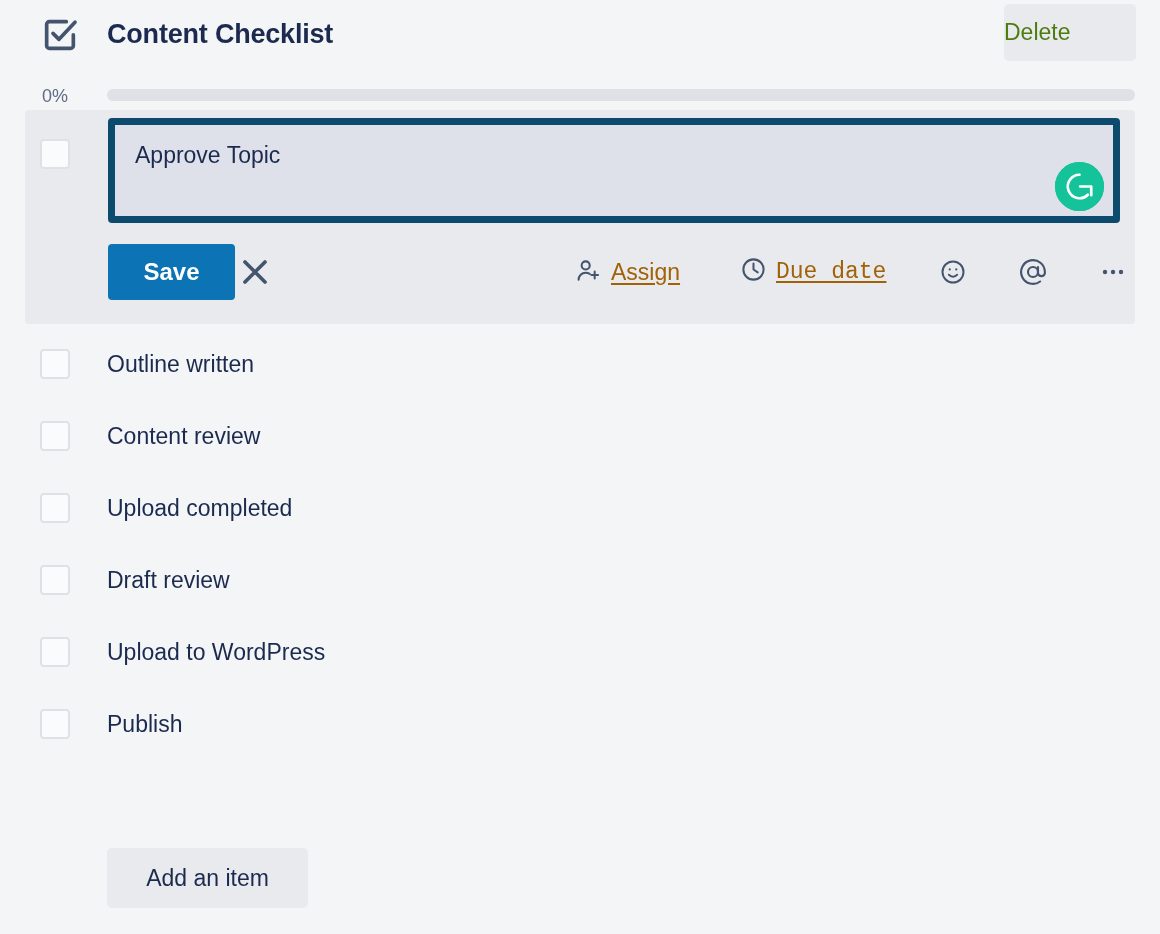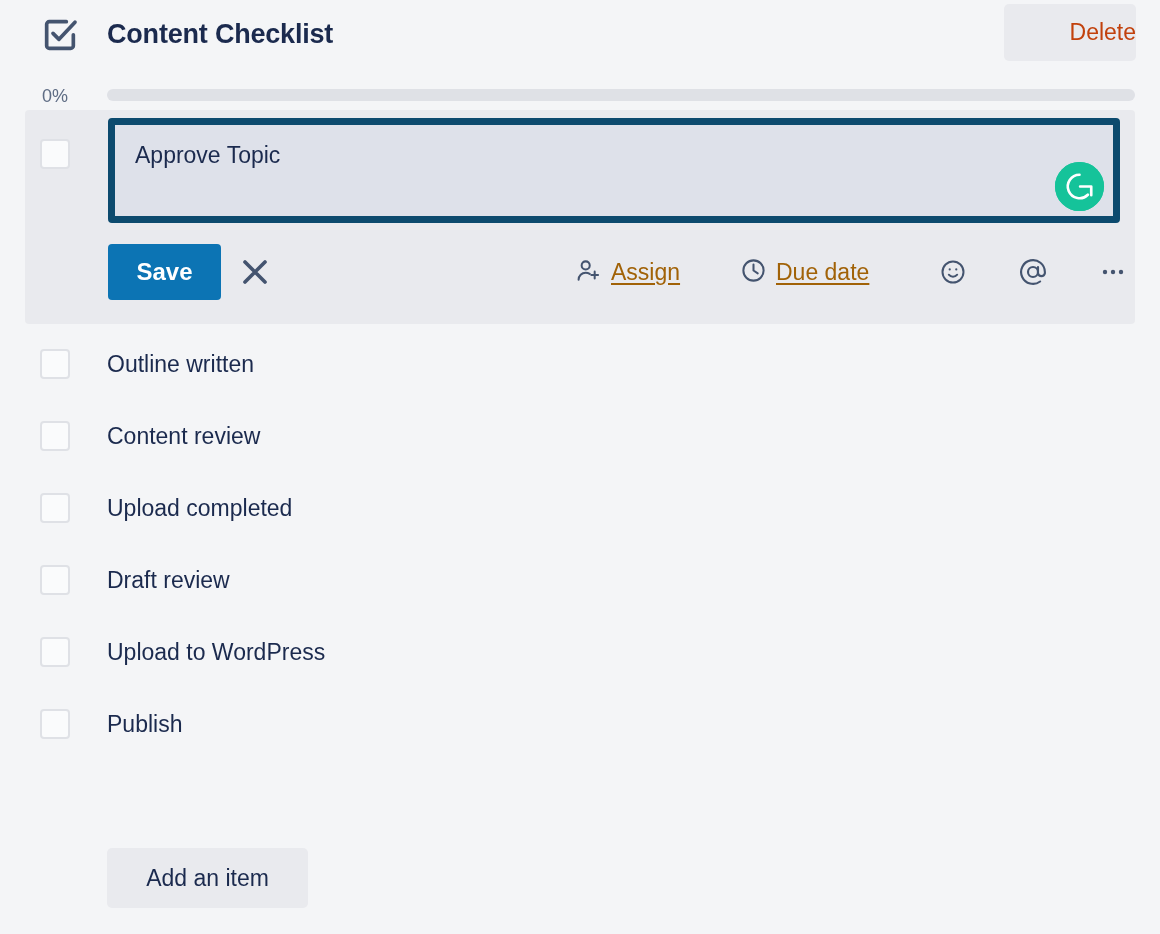--- a/index.html
+++ b/index.html
@@ -39,24 +39,24 @@
   }
   .delete-button {
     position: absolute;
     right: 24px; top: 4px;
     width: 132px; height: 57px;
     background: #e9eaee;
     border: none;
     border-radius: 5px;
     font-family: inherit;
     font-size: 23px;
-    color: #c2410c;
-    cursor: pointer;
-    padding: 0;
-    text-align: right;
+    color: #4d7c0f;
+    cursor: pointer;
+    padding: 0;
+    text-align: left;
     line-height: 57px;
   }
 
   
   .progress-row {
     position: absolute;
     left: 0; top: 82px;
     width: 1160px; height: 28px;
   }
   .progress-pct {
@@ -158,21 +158,21 @@
 
   
   .edit-toolbar {
     position: absolute;
     left: 83px; top: 134px;
     width: 1012px; height: 56px;
   }
   .save-button {
     position: absolute;
     left: 0; top: 0;
-    width: 113px; height: 56px;
+    width: 127px; height: 56px;
     background: #0c74b4;
     border: none;
     border-radius: 4px;
     font-family: inherit;
     font-size: 24px;
     font-weight: bold;
     color: #ffffff;
     cursor: pointer;
     padding: 0;
     line-height: 56px;
@@ -194,20 +194,21 @@
     cursor: pointer;
   }
   .duedate-action {
     position: absolute;
     left: 632px; top: 10px;
     height: 36px;
     display: flex;
     align-items: center;
     gap: 9px;
     cursor: pointer;
+    font-family: Liberation Mono, monospace;
   }
   .action-text {
     font-size: 23px;
     color: #a16207;
     text-decoration: underline;
     text-underline-offset: 3px;
     line-height: 30px;
     white-space: nowrap;
   }
   .icon-btn {

